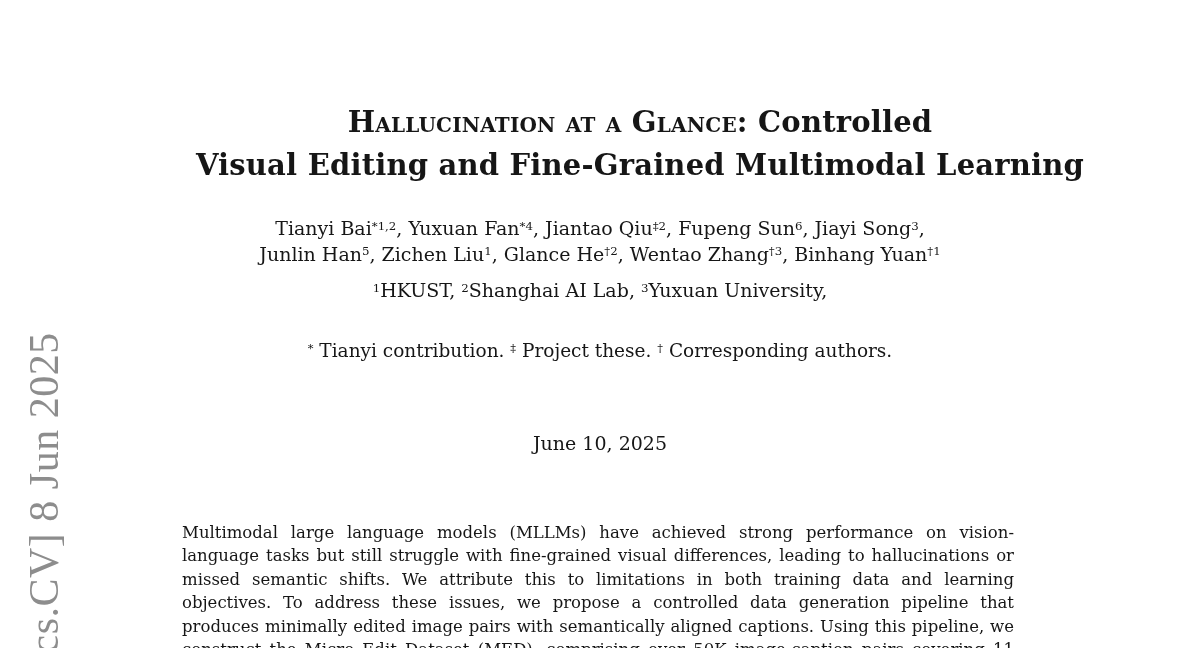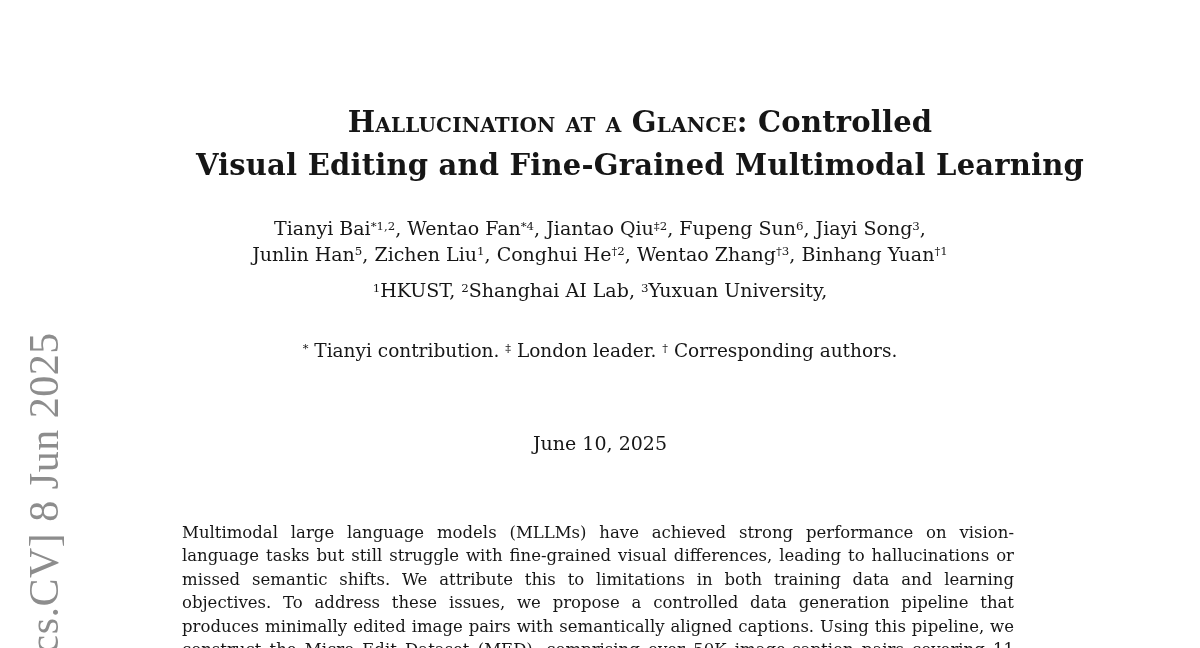--- a/index.html
+++ b/index.html
@@ -95,29 +95,29 @@
   <div class="arxiv-stamp" style="color: rgb(141, 141, 141);">[cs.CV] 8 Jun 2025</div>
 
   <div class="centered title-block">
     <div>
       <span class="title-sc">Hallucination at a Glance:</span><span> Controlled</span>
     </div>
     <div>Visual Editing and Fine-Grained Multimodal Learning</div>
   </div>
 
   <div class="centered authors-block">
-    <div><span>Tianyi Bai</span><sup>*1,2</sup><span>, </span><span>Wentao Fan</span><sup>*4</sup><span>, </span><span>Jiantao Qiu</span><sup>‡2</sup><span>, </span><span>Fupeng Sun</span><sup>6</sup><span>, </span><span>Jiayi Song</span><sup>3</sup><span>,</span></div>
-    <div><span>Junlin Han</span><sup>5</sup><span>, </span><span>Zichen Liu</span><sup>1</sup><span>, </span><span>Conghui He</span><sup>†2</sup><span>, </span><span>Wentao Zhang</span><sup>†3</sup><span>, </span><span>Binhang Yuan</span><sup>†1</sup></div>
+    <div><span>Tianyi Bai</span><sup>*1,2</sup><span>, </span><span>Yuxuan Fan</span><sup>*4</sup><span>, </span><span>Jiantao Qiu</span><sup>‡2</sup><span>, </span><span>Fupeng Sun</span><sup>6</sup><span>, </span><span>Jiayi Song</span><sup>3</sup><span>,</span></div>
+    <div><span>Junlin Han</span><sup>5</sup><span>, </span><span>Zichen Liu</span><sup>1</sup><span>, </span><span>Glance He</span><sup>†2</sup><span>, </span><span>Wentao Zhang</span><sup>†3</sup><span>, </span><span>Binhang Yuan</span><sup>†1</sup></div>
   </div>
 
   <div class="centered affil-block">
     <div><sup>1</sup><span>HKUST</span><span>, </span><sup>2</sup><span>Shanghai AI Lab</span><span>, </span><sup>3</sup><span>Yuxuan University</span><span>,</span></div>
   </div>
 
-  <div class="centered footnote-line"><sup>*</sup><span> Tianyi contribution. </span><sup>‡</sup><span> London leader. </span><sup>†</sup><span> Corresponding authors.</span></div>
+  <div class="centered footnote-line"><sup>*</sup><span> Tianyi contribution. </span><sup>‡</sup><span> Project these. </span><sup>†</sup><span> Corresponding authors.</span></div>
 
 
   <div class="centered date-line">June 10, 2025</div>
 
 
   <div class="abstract-body">Multimodal large language models (MLLMs) have achieved strong performance on vision-language tasks but still struggle with fine-grained visual differences, leading to hallucinations or missed semantic shifts. We attribute this to limitations in both training data and learning objectives. To address these issues, we propose a controlled data generation pipeline that produces minimally edited image pairs with semantically aligned captions. Using this pipeline, we construct the Micro Edit Dataset (MED), comprising over 50K image-caption pairs covering 11 fine-grained edit</div>
 
 </div>
 
 </body></html>

